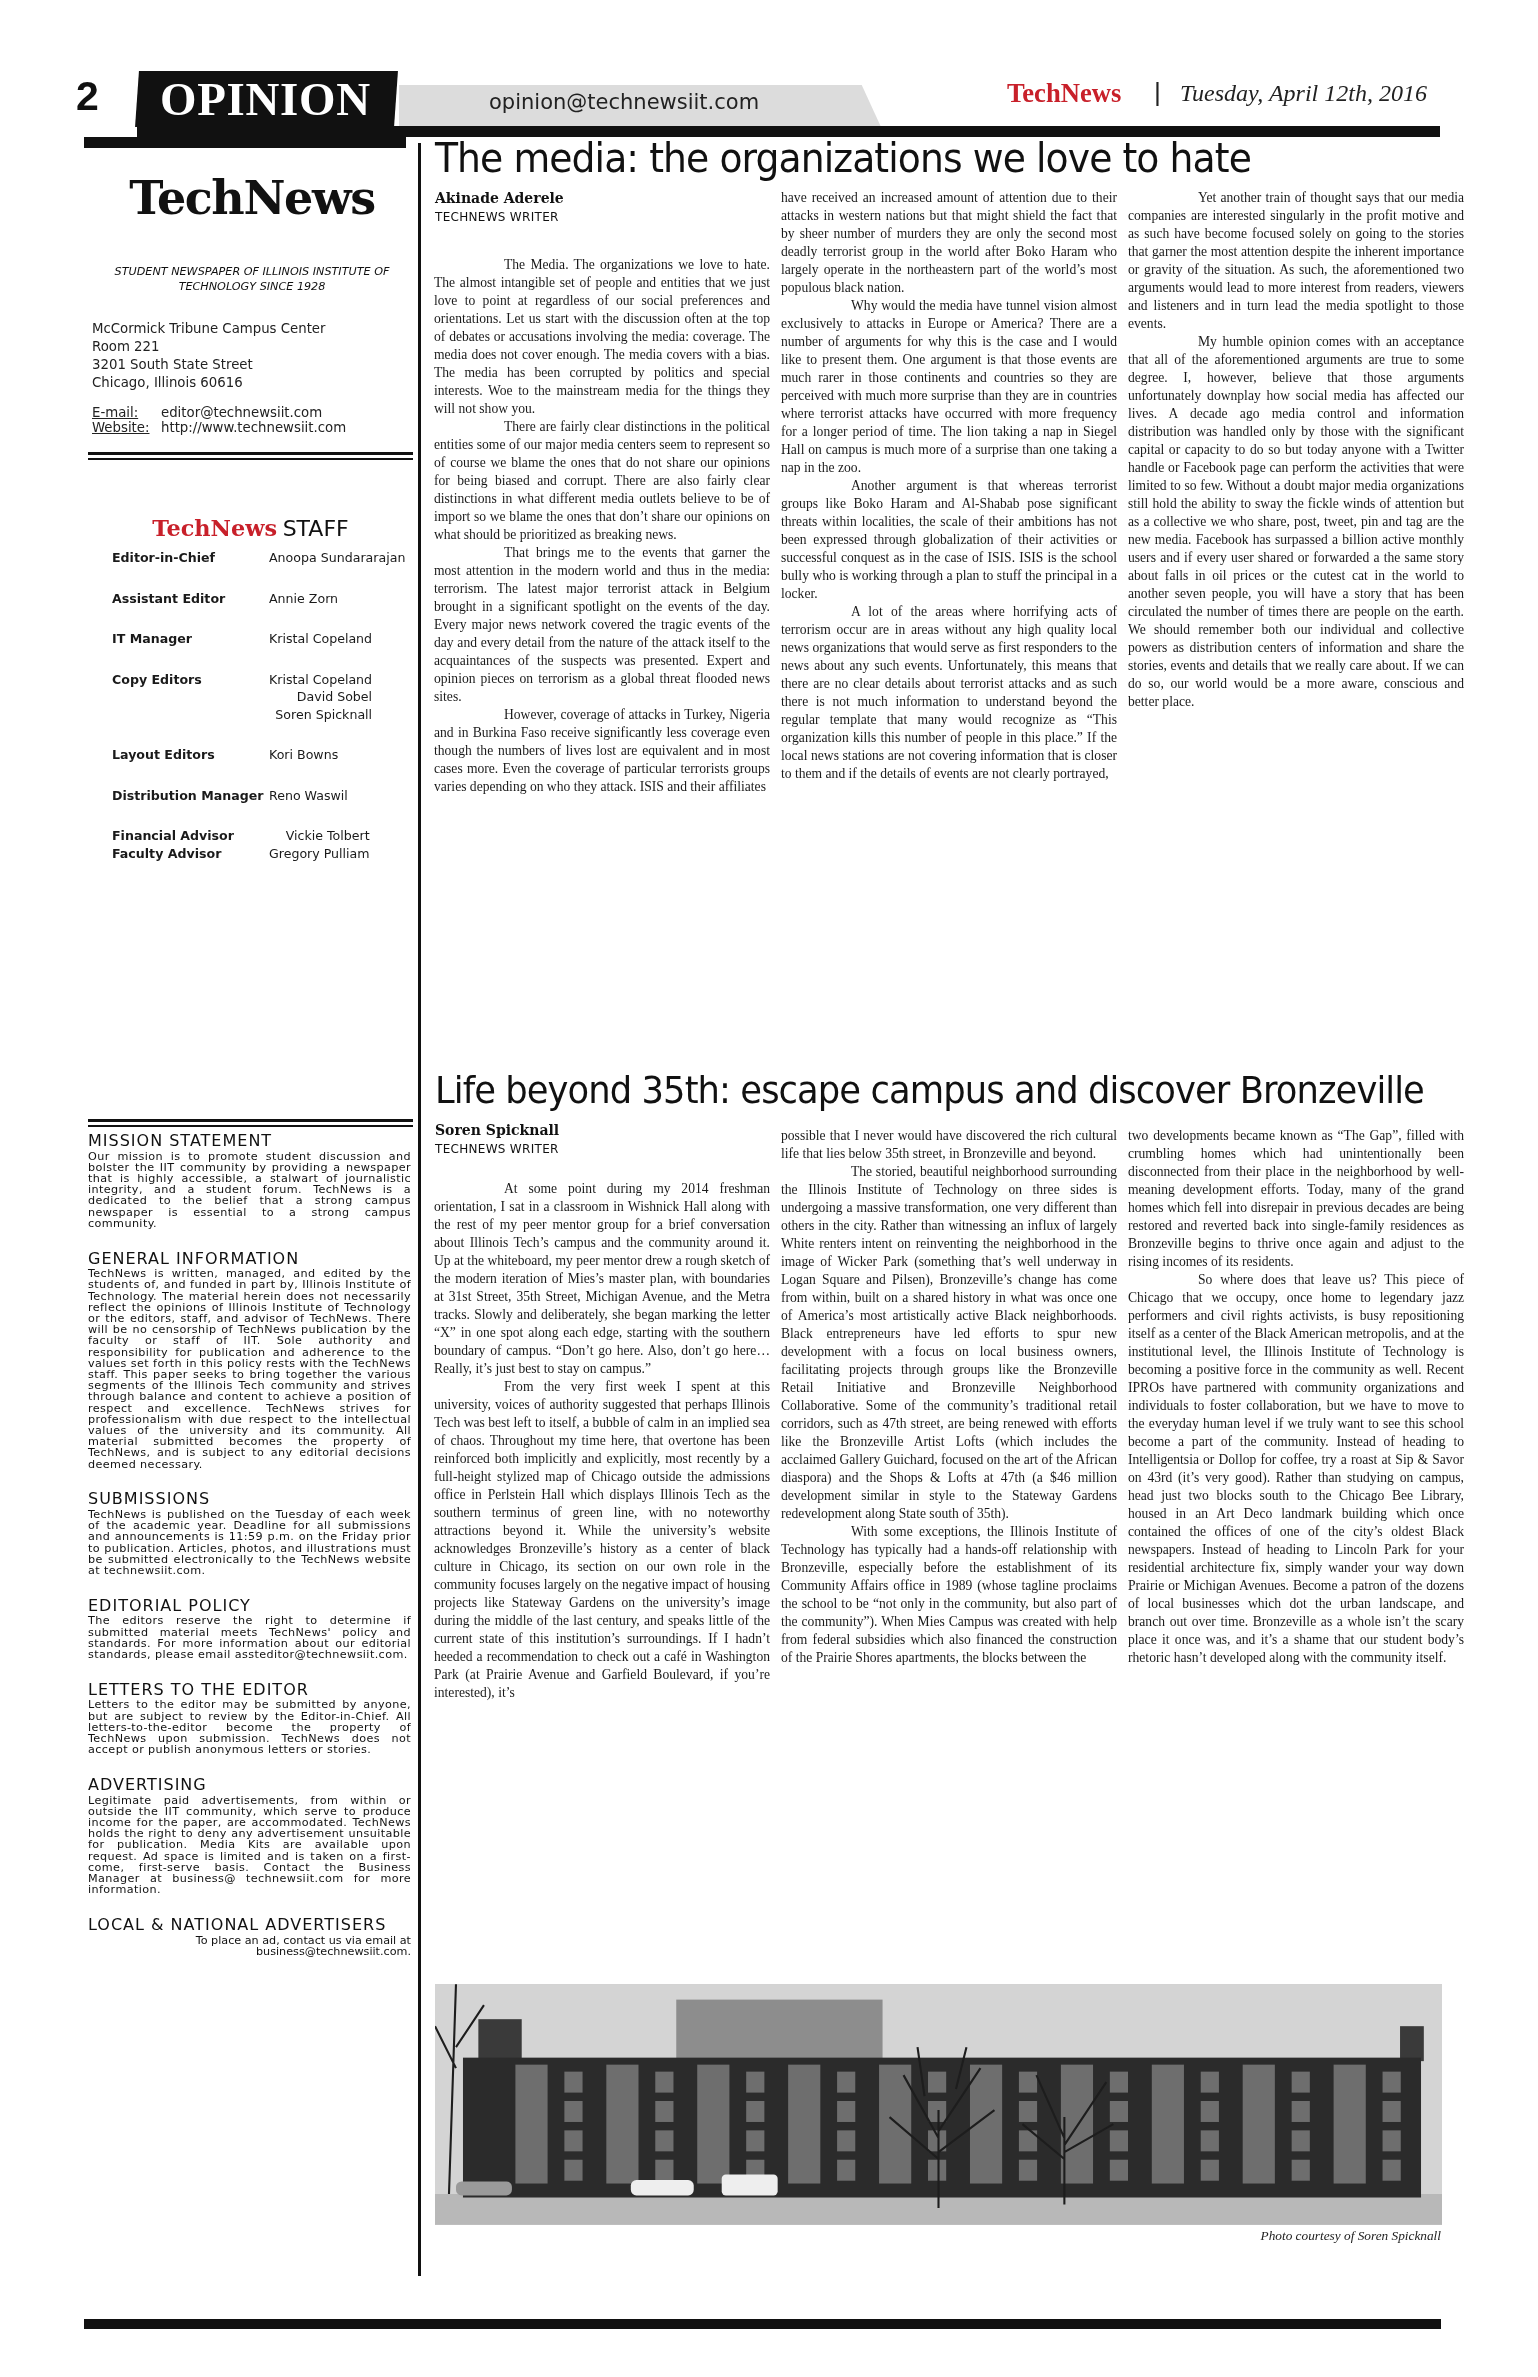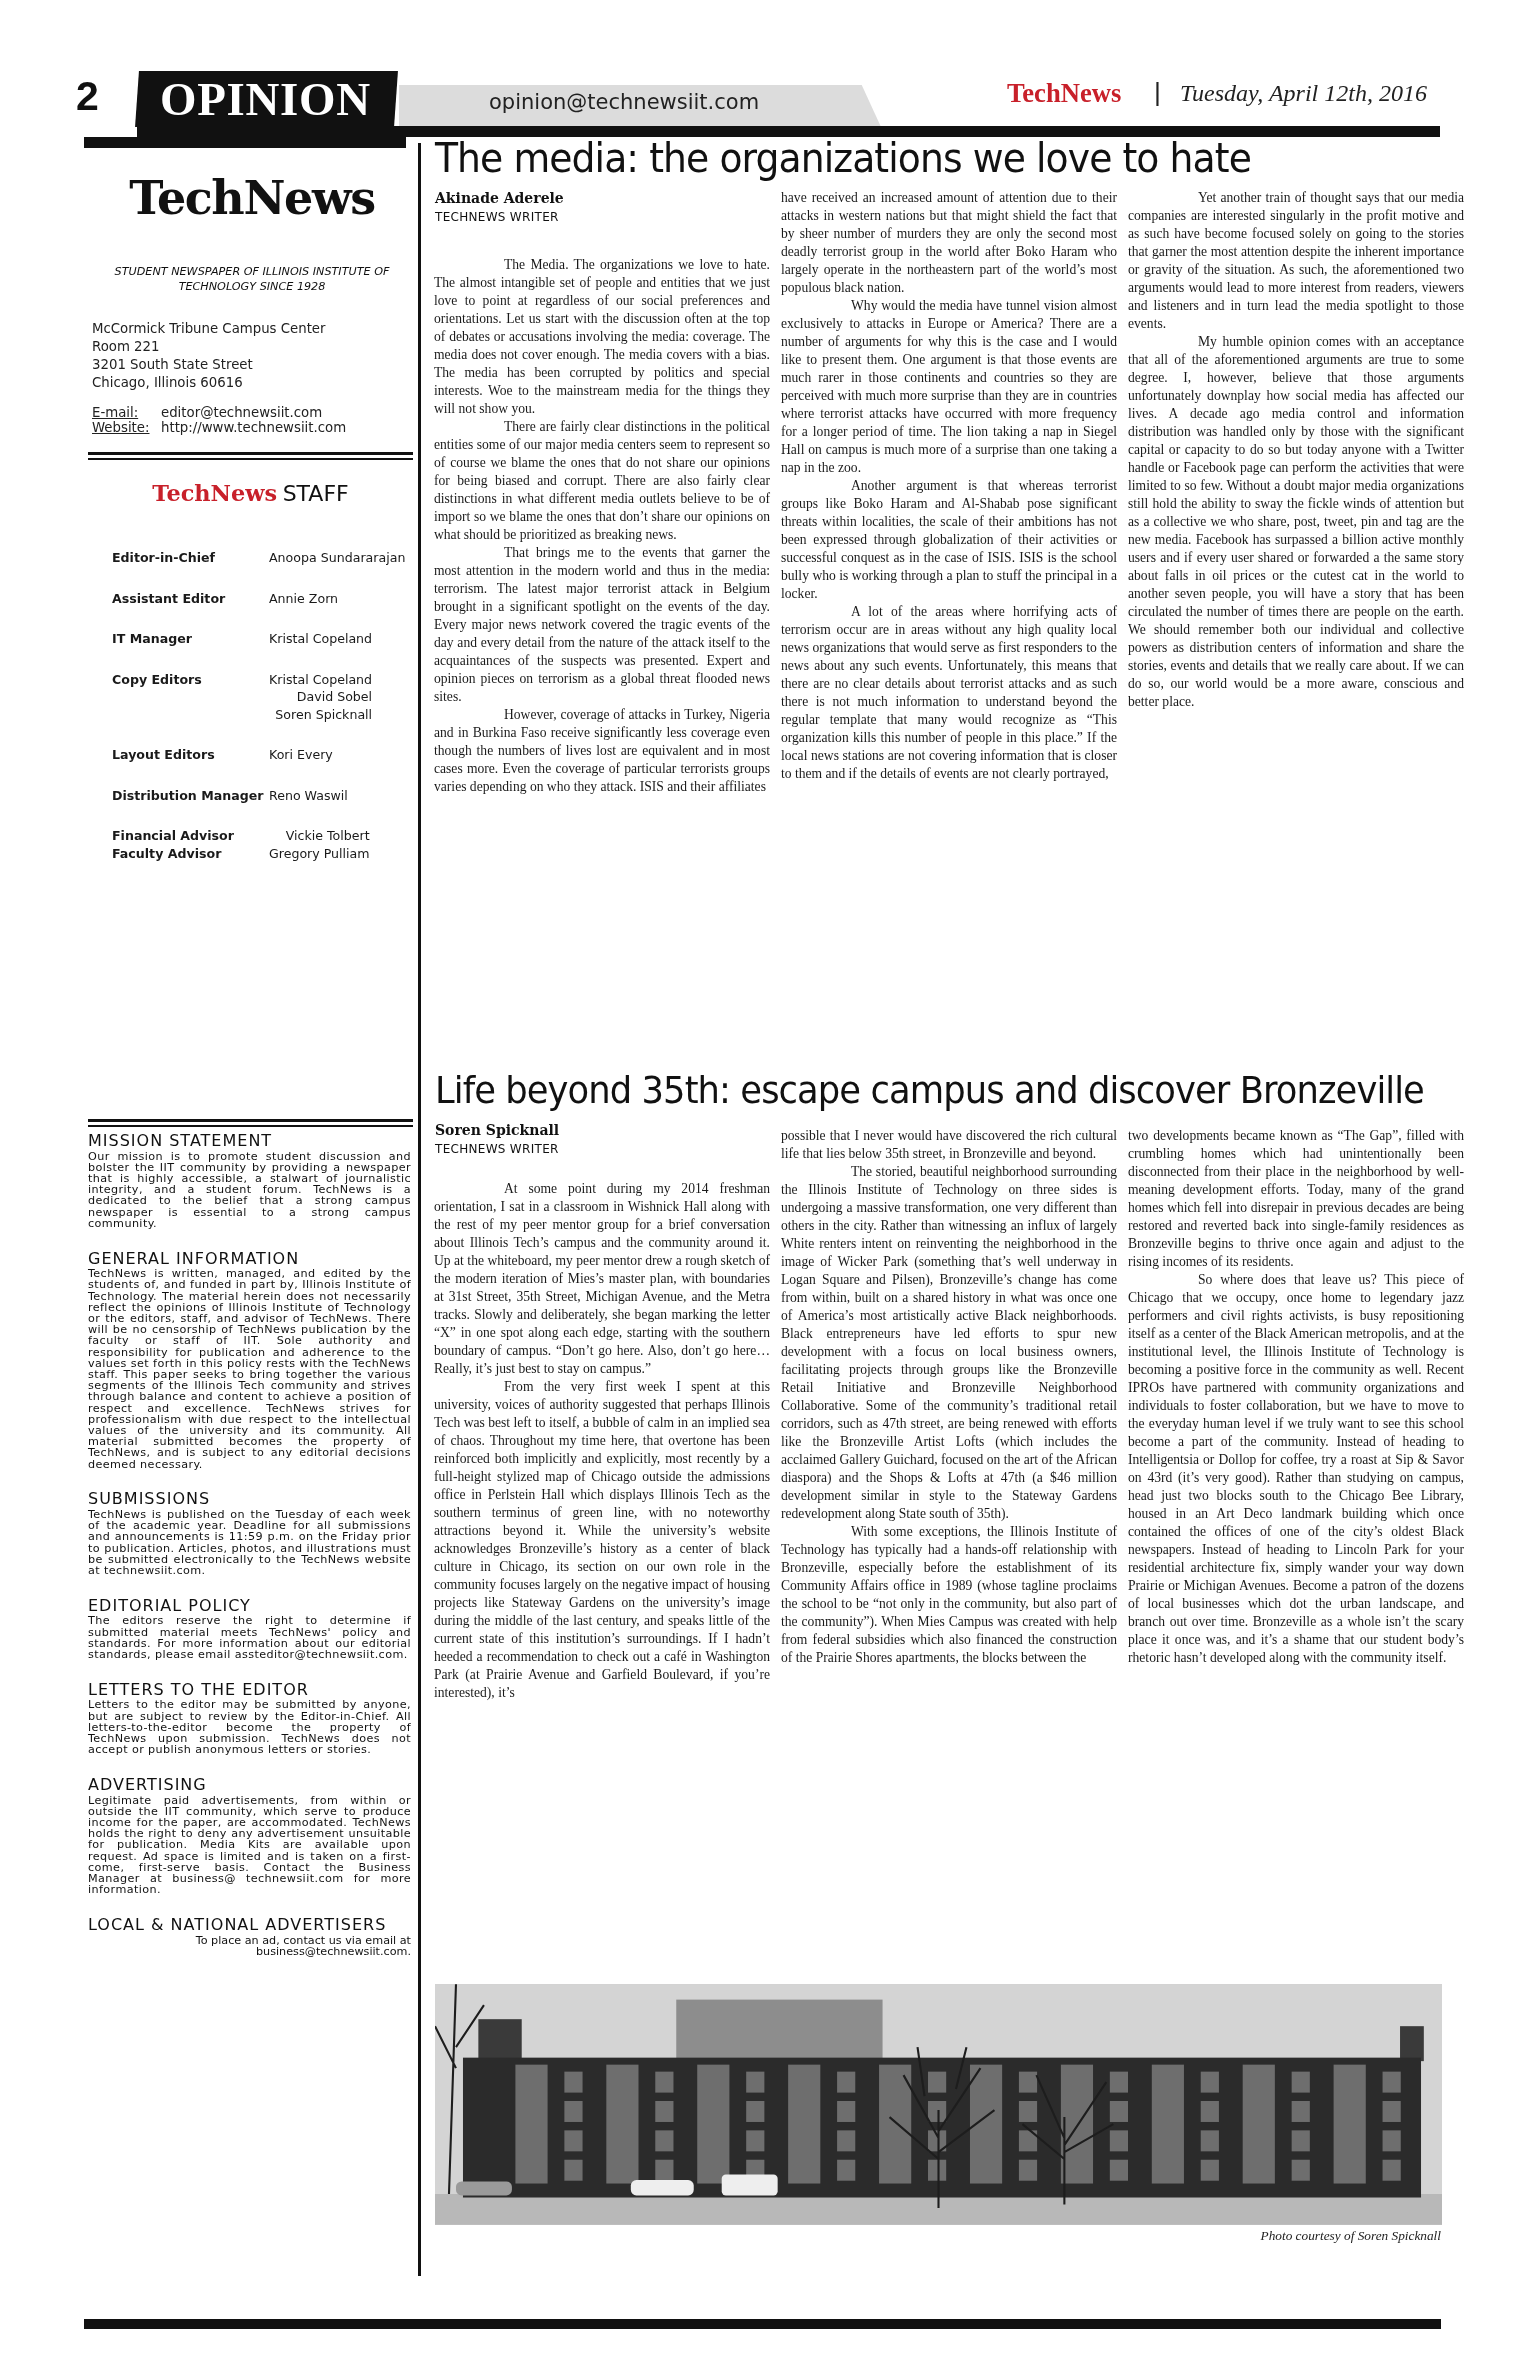--- a/index.html
+++ b/index.html
@@ -17,21 +17,21 @@
   .top-rule { left:137px; top:126px; width:1303px; height:11.2px; background:#111; }
   .left-rule { left:84px; top:137px; width:322px; height:11.2px; background:#111; }
   .col-divider { left:418px; top:143px; width:2.8px; height:2133px; background:#111; }
   .bottom-rule { left:84px; top:2319px; width:1357px; height:9.8px; background:#111; }
   .logo { left:119px; top:171px; width:266px; text-align:center; font:bold 46px "DejaVu Serif", serif; color:#111; letter-spacing:-1.4px; }
   .tagline { left:98px; top:252px; width:308px; text-align:center; font:italic 11.2px "DejaVu Sans", sans-serif; line-height:15.4px; color:#111;margin-top:12px; }
   .address { left:92px; top:320px; font:13.3px "DejaVu Sans", sans-serif; line-height:18px; color:#222; }
   .contact-row { font:13.3px "DejaVu Sans", sans-serif; color:#222; }
   .contact-label { display:inline-block; width:69px;text-decoration:underline; }
   .dbl-rule { left:88px; width:325px; height:8.4px; border-top:3.5px solid #111; border-bottom:2.1px solid #111; box-sizing:border-box; }
-  .staff-title { left:88px; top:480px; width:325px; text-align:center; font-size:22px; }
+  .staff-title { left:88px; top:515px; width:325px; text-align:center; font-size:22px; }
   .staff-title .red { font:bold 22.4px "DejaVu Serif", serif; color:#c8202a; }
   .staff-title .blk { font:22px "DejaVu Sans", sans-serif; color:#111; }
   .staff-list { left:90px; top:549px; width:329px;margin-left:22px; }
   .staff-row { display:flex; margin-bottom:23px; }
   .staff-role { width:157px; font:bold 12.6px "DejaVu Sans", sans-serif; line-height:17.5px; }
   .staff-names { font:12.6px "DejaVu Sans", sans-serif; line-height:17.5px;text-align:right; }
   .info-block { left:88px; width:323px; }
   .info-head { font:16px "DejaVu Sans", sans-serif; letter-spacing:1px; color:#111; margin:0; line-height:19.6px; }
   .info-body { font:11.2px "DejaVu Sans", sans-serif; line-height:11.2px; letter-spacing:0.4px; text-align:justify; color:#111; margin:0 0 19.6px 0; }
 
@@ -98,21 +98,21 @@
     <div class="staff-names">Kristal Copeland</div>
   </div>
   <div class="staff-row">
     <div class="staff-role">Copy Editors</div>
     <div class="staff-names" style="white-space:pre-line">Kristal Copeland
 David Sobel
 Soren Spicknall</div>
   </div>
   <div class="staff-row">
     <div class="staff-role">Layout Editors</div>
-    <div class="staff-names">Kori Every</div>
+    <div class="staff-names">Kori Bowns</div>
   </div>
   <div class="staff-row">
     <div class="staff-role">Distribution Manager</div>
     <div class="staff-names">Reno Waswil</div>
   </div>
   <div class="staff-row">
     <div class="staff-role" style="white-space:pre-line">Financial Advisor
 Faculty Advisor</div>
     <div class="staff-names" style="white-space:pre-line">Vickie Tolbert
 Gregory Pulliam</div>

